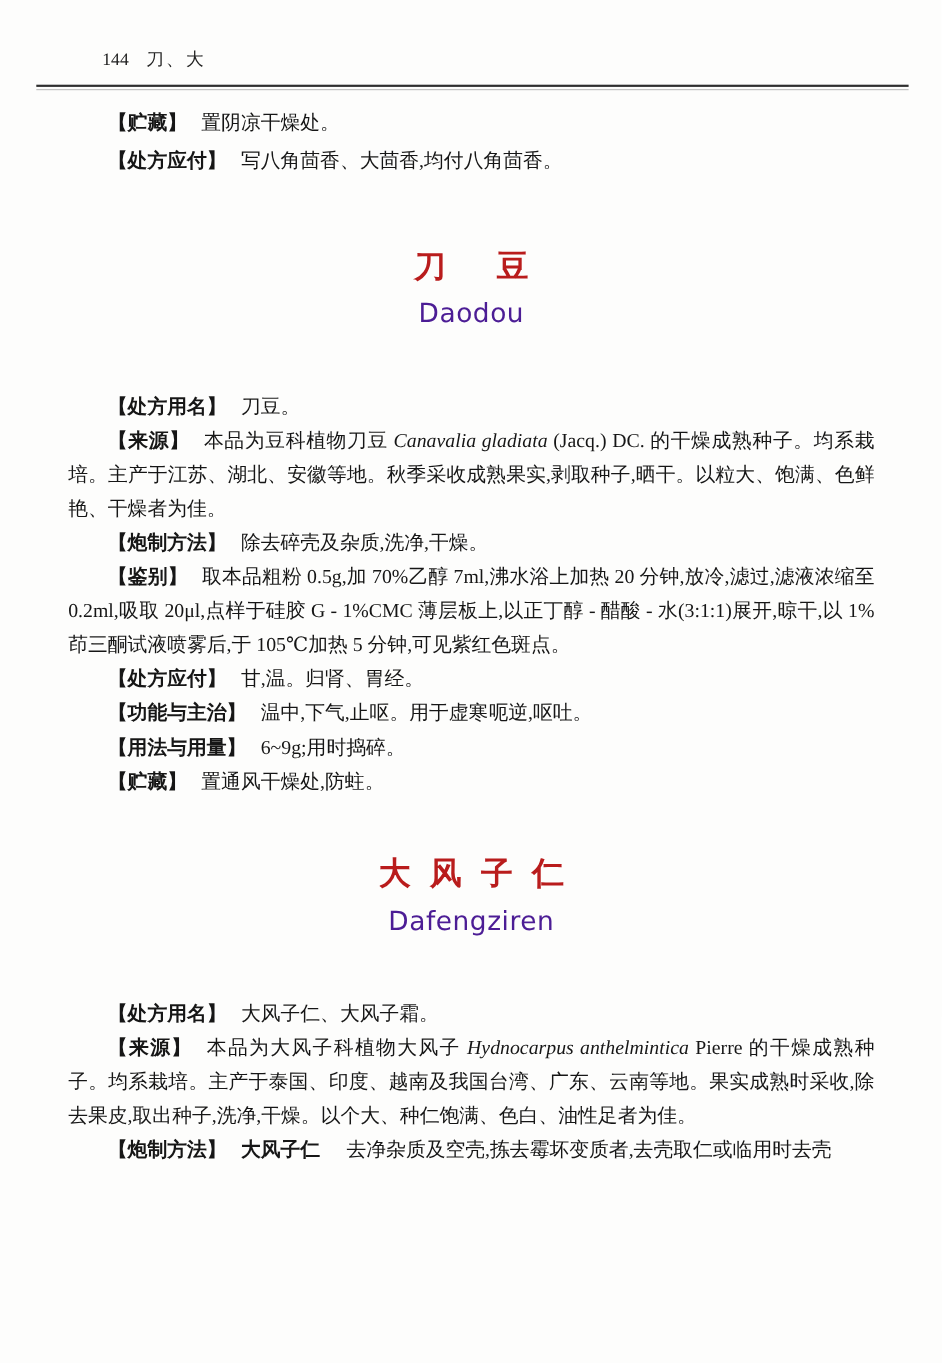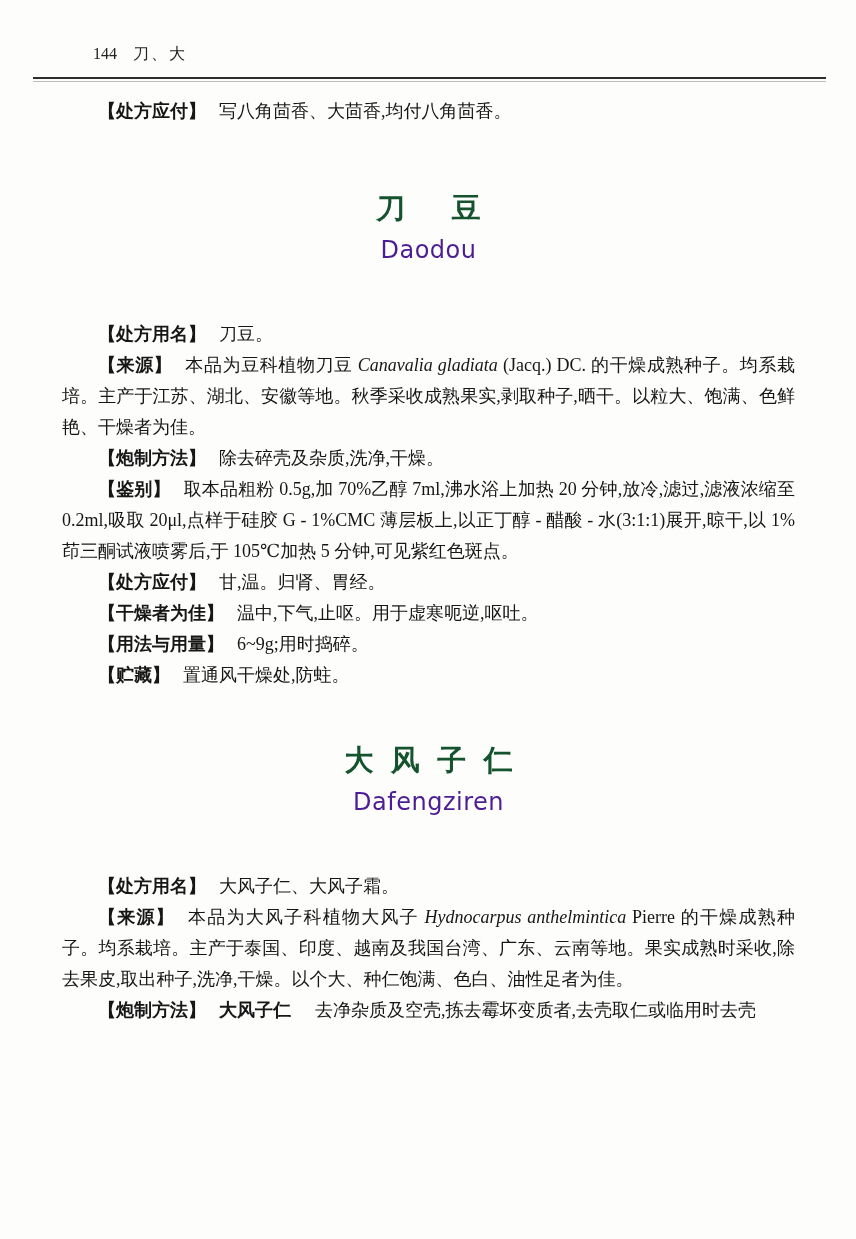--- a/index.html
+++ b/index.html
@@ -39,21 +39,21 @@
     font-family:"Liberation Sans","DejaVu Sans",sans-serif;
     font-weight:700;margin-right:24px;
   }
   .latin{font-style:italic;}
 
   
   .entry-head{text-align:center;text-indent:0;}
   .entry-title{
     margin:0;font-size:29px;line-height:38px;font-weight:700;
     font-family:"Liberation Sans","DejaVu Sans",sans-serif;
-    color:#14532d;
+    color:#b91c1c;
   }
   .t-wide{letter-spacing:1.6em;padding-left:1.6em;}
   .t-med{letter-spacing:0.6em;padding-left:0.6em;}
   .pinyin{
     margin-top:8px;font-size:24px;line-height:30px;
     font-family:"DejaVu Sans","Liberation Sans",sans-serif;
     letter-spacing:0.5px;color:#4c1d95;
   }
   .entry1-head{margin-top:60px;}
   .entry2-head{margin-top:50px;}
@@ -66,35 +66,36 @@
 
   <div class="running-header">
     <span class="folio"><span>144</span><span class="idx">刀、大</span></span>
   </div>
   <div class="rule"></div>
   <div class="rule-shadow"></div>
 
   <div class="content">
 
     <div class="leading-block">
+      <p class="para"><span class="plabel">【贮藏】</span><span>置阴凉干燥处。</span></p>
       <p class="para"><span class="plabel">【处方应付】</span><span>写八角茴香、大茴香,均付八角茴香。</span></p>
     </div>
 
     <div class="entry">
       <div class="entry-head entry1-head">
         <h1 class="entry-title t-wide">刀豆</h1>
         <div class="pinyin">Daodou</div>
       </div>
       <div class="entry-body">
         <p class="para"><span class="plabel">【处方用名】</span><span>刀豆。</span></p>
         <p class="para"><span class="plabel">【来源】</span><span>本品为豆科植物刀豆 </span><span class="latin">Canavalia gladiata</span><span> (Jacq.) DC. 的干燥成熟种子。均系栽培。主产于江苏、湖北、安徽等地。秋季采收成熟果实,剥取种子,晒干。以粒大、饱满、色鲜艳、干燥者为佳。</span></p>
         <p class="para"><span class="plabel">【炮制方法】</span><span>除去碎壳及杂质,洗净,干燥。</span></p>
         <p class="para"><span class="plabel">【鉴别】</span><span>取本品粗粉 0.5g,加 70%乙醇 7ml,沸水浴上加热 20 分钟,放冷,滤过,滤液浓缩至 0.2ml,吸取 20μl,点样于硅胶 G - 1%CMC 薄层板上,以正丁醇 - 醋酸 - 水(3:1:1)展开,晾干,以 1%茚三酮试液喷雾后,于 105℃加热 5 分钟,可见紫红色斑点。</span></p>
         <p class="para"><span class="plabel">【处方应付】</span><span>甘,温。归肾、胃经。</span></p>
-        <p class="para"><span class="plabel">【干燥者为佳】</span><span>温中,下气,止呕。用于虚寒呃逆,呕吐。</span></p>
+        <p class="para"><span class="plabel">【功能与主治】</span><span>温中,下气,止呕。用于虚寒呃逆,呕吐。</span></p>
         <p class="para"><span class="plabel">【用法与用量】</span><span>6~9g;用时捣碎。</span></p>
         <p class="para"><span class="plabel">【贮藏】</span><span>置通风干燥处,防蛀。</span></p>
       </div>
     </div>
 
     <div class="entry">
       <div class="entry-head entry2-head">
         <h1 class="entry-title t-med">大风子仁</h1>
         <div class="pinyin">Dafengziren</div>
       </div>

